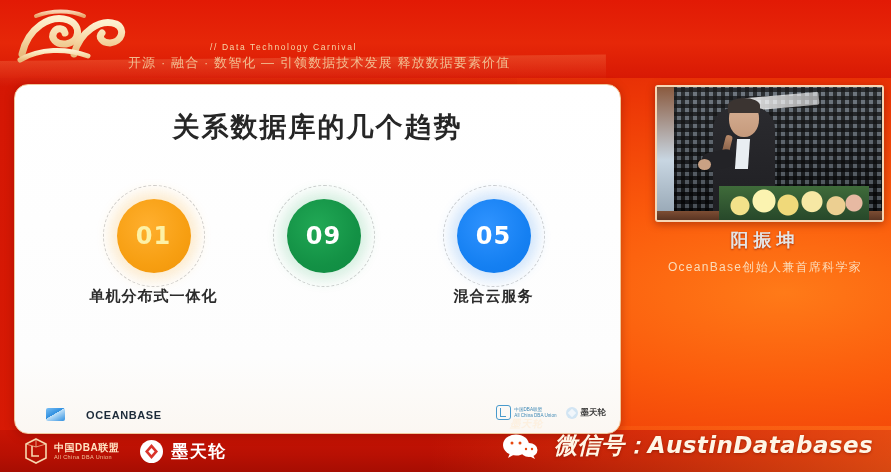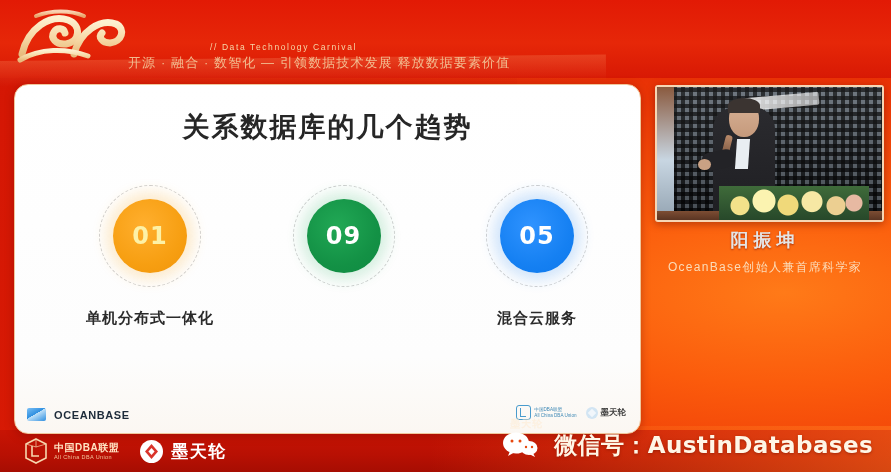--- a/index.html
+++ b/index.html
@@ -64,31 +64,30 @@
   }
 
   
   .slide{
     position:absolute;left:14px;top:84px;width:605px;height:348px;
     background:linear-gradient(180deg,#ffffff 0%,#fdfdfd 78%,#fbf7f2 100%);
     border-radius:14px;
     border:1px solid #f0c79c;
     box-shadow:0 2px 10px rgba(100,10,0,.35);
     overflow:hidden;
-    padding-left:20px;
   }
   .slide-title{
     position:absolute;left:0;top:24px;width:100%;
     text-align:center;font-size:27px;font-weight:bold;color:#262626;
     letter-spacing:2px;
     font-family:"DejaVu Sans","Liberation Sans",sans-serif;
   }
   .steps{
-    position:absolute;left:16px;top:100px;width:100%;
-    display:flex;justify-content:space-between;align-items:flex-start;
+    position:absolute;left:6px;top:100px;width:100%;
+    display:flex;justify-content:center;align-items:flex-start;
     padding:0 34px;box-sizing:border-box;
   }
   .step{width:170px;display:flex;flex-direction:column;align-items:center;}
   .ring{
     position:relative;width:100px;height:100px;border-radius:50%;
     border:1px dashed #cfcfcf;
     display:flex;align-items:center;justify-content:center;
   }
   .bubble{
     width:74px;height:74px;border-radius:50%;
@@ -96,28 +95,28 @@
     font-size:24px;font-weight:bold;letter-spacing:1px;
     font-family:"DejaVu Sans","Liberation Sans",sans-serif;
   }
   .b01{background:radial-gradient(circle at 42% 36%,#ffaf2e 0%,#f79f12 60%,#f09408 100%);
        color:#fdf1a6;box-shadow:0 0 14px 7px rgba(250,170,30,.22);}
   .b02{background:radial-gradient(circle at 42% 36%,#21a855 0%,#139145 62%,#0e8a41 100%);
        color:#ffffff;box-shadow:0 0 14px 7px rgba(30,170,90,.18);}
   .b03{background:radial-gradient(circle at 42% 36%,#2f93ff 0%,#1580f2 62%,#0d78ec 100%);
        color:#ffffff;box-shadow:0 0 14px 7px rgba(30,130,240,.20);}
   .step-label{
-    margin-top:22px;font-size:15px;font-weight:bold;color:#2b2b2b;
+    font-size:15px;font-weight:bold;color:#2b2b2b;
     letter-spacing:1px;white-space:nowrap;
     font-family:"DejaVu Sans","Liberation Sans",sans-serif;
   }
 
   
   .slide-foot{position:absolute;left:0;bottom:12px;width:100%;height:26px;}
-  .ob-logo{position:absolute;left:12px;bottom:0;display:flex;align-items:center;gap:8px;text-align:right;}
+  .ob-logo{position:absolute;left:31px;bottom:0;display:flex;align-items:center;gap:21px;text-align:right;}
   .ob-mark{width:19px;height:13px;border-radius:2px;
     background:linear-gradient(150deg,#7cc0f5 0%,#2f8fe0 45%,#bfe0f8 46%,#2f8fe0 100%);}
   .ob-text{font-size:11px;font-weight:bold;letter-spacing:.6px;color:#1d2b3a;}
   .foot-right{position:absolute;right:14px;bottom:1px;display:flex;align-items:center;gap:9px;opacity:.92;}
   .cda-mini{display:flex;align-items:center;gap:3px;}
   .cda-cube{width:13px;height:13px;border:1.3px solid #3a93c9;border-radius:3px;position:relative;}
   .cda-cube:after{content:"";position:absolute;left:3px;top:2px;width:5px;height:8px;
     border-left:1.3px solid #3a93c9;border-bottom:1.3px solid #3a93c9;}
   .cda-mini-txt{font-size:4.6px;line-height:1.25;color:#2e7fb0;white-space:nowrap;}
   .mt-mini{display:flex;align-items:center;gap:3px;}
@@ -218,21 +217,21 @@
   .cda-ico{width:24px;height:26px;position:relative;}
   .cda-ico svg{display:block;}
   .cda-txt{line-height:1.15;}
   .cda-cn{font-size:10px;font-weight:bold;color:#ffe3c2;letter-spacing:.5px;white-space:nowrap;}
   .cda-en{font-size:5.5px;color:#f3c39a;letter-spacing:.4px;white-space:nowrap;}
   .mtl{display:flex;align-items:center;gap:7px;}
   .mtl-ico{width:25px;height:25px;}
   .mtl-txt{font-size:17px;font-weight:bold;color:#ffffff;letter-spacing:1.5px;white-space:nowrap;
     font-family:"DejaVu Sans","Liberation Sans",sans-serif;}
 
-  .watermark{position:absolute;right:18px;bottom:11px;display:flex;align-items:flex-start;gap:16px;}
+  .watermark{position:absolute;right:18px;bottom:11px;display:flex;align-items:center;gap:16px;font-style:italic;}
   .wm-bubble{position:relative;width:36px;height:28px;}
   .wm-txt{
     font-size:23px;font-weight:bold;color:#fff6e6;letter-spacing:.4px;white-space:nowrap;
     text-shadow:0 1px 3px rgba(120,20,0,.55);
     font-family:"DejaVu Sans","Liberation Sans",sans-serif;
   }
   .wm-ghost{
     position:absolute;left:8px;bottom:30px;font-size:10px;font-weight:bold;
     color:rgba(255,230,200,.45);letter-spacing:1px;white-space:nowrap;
   }

